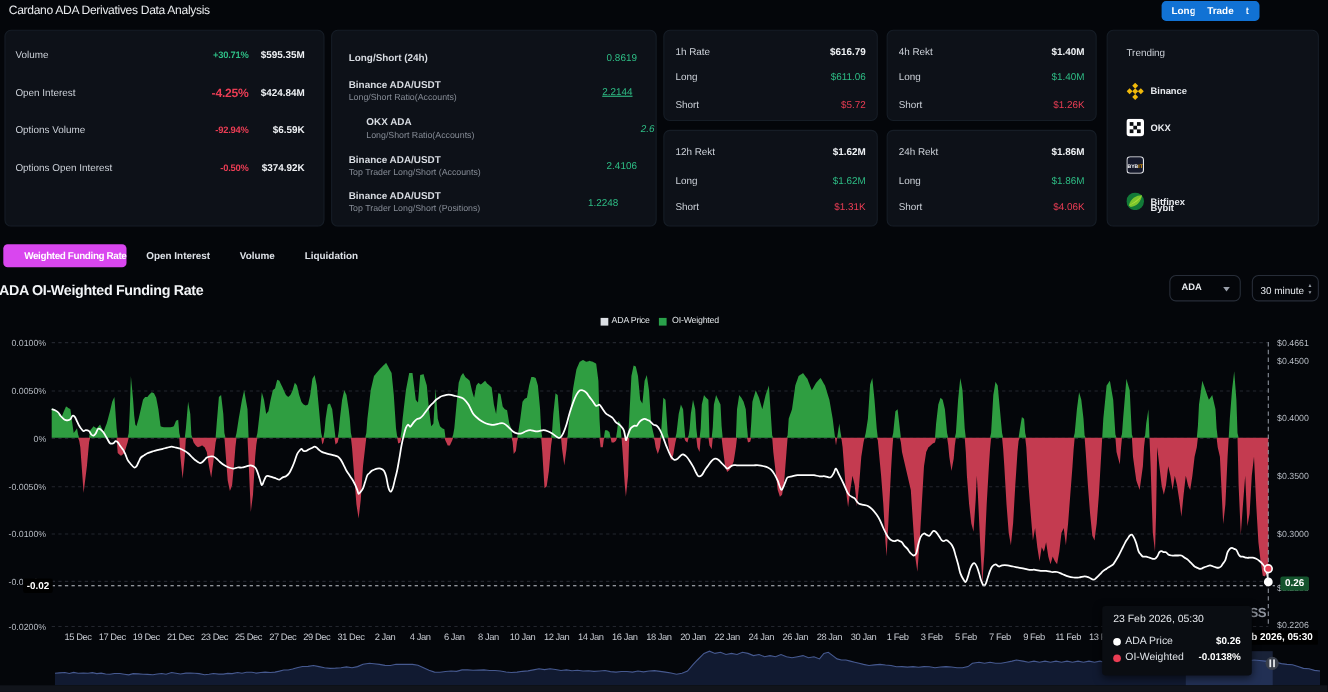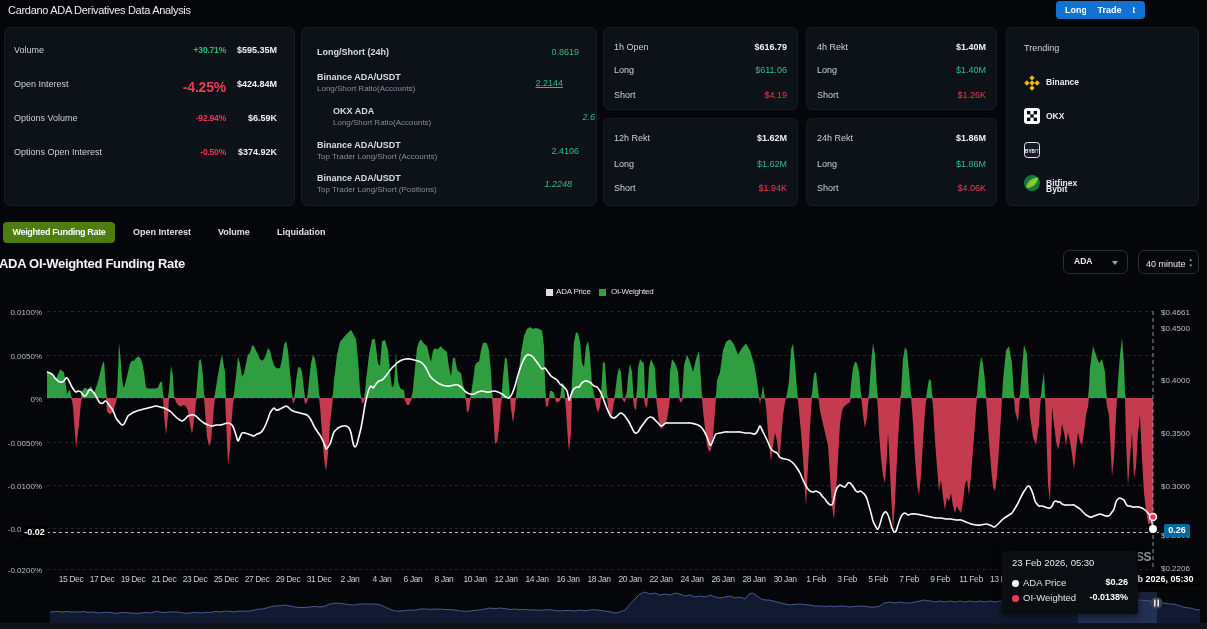--- a/index.html
+++ b/index.html
@@ -28,21 +28,21 @@
 <div class="btn" style="left:1086px;width:47px;">Trade</div>
 
 <div class="card" style="left:4px;top:27px;width:291px;height:179px;"></div>
 <div class="row" style="left:14px;top:45px;width:263px;">
     <span class="l lbl">Volume</span>
     <span class="r val" style="right:51px;"><span class="teal" style="font-weight:bold;font-size:8.5px;letter-spacing:-0.2px;">+30.71%</span></span>
     <span class="r val">$595.35M</span>
   </div>
 <div class="row" style="left:14px;top:79px;width:263px;">
     <span class="l lbl">Open Interest</span>
-    <span class="r val" style="right:51px;"><span class="red" style="font-weight:bold;font-size:14px;letter-spacing:-0.2px;">-4.25%</span></span>
+    <span class="r val" style="right:51px;"><span class="red" style="font-weight:bold;font-size:11px;letter-spacing:-0.2px;">-4.25%</span></span>
     <span class="r val">$424.84M</span>
   </div>
 <div class="row" style="left:14px;top:113px;width:263px;">
     <span class="l lbl">Options Volume</span>
     <span class="r val" style="right:51px;"><span class="red" style="font-weight:bold;font-size:8.5px;letter-spacing:-0.2px;">-92.94%</span></span>
     <span class="r val">$6.59K</span>
   </div>
 <div class="row" style="left:14px;top:147px;width:263px;">
     <span class="l lbl">Options Open Interest</span>
     <span class="r val" style="right:51px;"><span class="red" style="font-weight:bold;font-size:8.5px;letter-spacing:-0.2px;">-0.50%</span></span>
@@ -50,50 +50,50 @@
   </div>
 
 <div class="card" style="left:301px;top:27px;width:296px;height:179px;"></div>
 <div class="row" style="left:317px;top:47px;width:262px;">
     <span class="l" style="font-weight:bold;color:#d8dce2;font-size:9px;">Long/Short (24h)</span>
     <span class="r teal" style="font-size:9px;">0.8619</span>
   </div>
 <div class="abs" style="left:317px;top:72px;width:262px;">
     <div style="font-weight:bold;color:#d8dce2;font-size:9px;">Binance ADA/USDT</div>
     <div class="sub" style="margin-top:2px;">Long/Short Ratio(Accounts)</div>
-    <span class="teal abs" style="font-size:9px;right:16px;top:6px;text-decoration:underline;">2.2144</span>
+    <span class="teal abs" style="font-size:9px;right:4px;top:6px;text-decoration:underline;">2.2144</span>
   </div>
 <div class="abs" style="left:317px;top:106px;width:262px;margin-left:16px;">
     <div style="font-weight:bold;color:#d8dce2;font-size:9px;">OKX ADA</div>
     <div class="sub" style="margin-top:2px;">Long/Short Ratio(Accounts)</div>
     <span class="teal abs" style="font-size:9px;right:0;top:6px;font-style:italic;">2.6</span>
   </div>
 <div class="abs" style="left:317px;top:140px;width:262px;">
     <div style="font-weight:bold;color:#d8dce2;font-size:9px;">Binance ADA/USDT</div>
     <div class="sub" style="margin-top:2px;">Top Trader Long/Short (Accounts)</div>
     <span class="teal abs" style="font-size:9px;right:0;top:6px;">2.4106</span>
   </div>
 <div class="abs" style="left:317px;top:173px;width:262px;">
     <div style="font-weight:bold;color:#d8dce2;font-size:9px;">Binance ADA/USDT</div>
     <div class="sub" style="margin-top:2px;">Top Trader Long/Short (Positions)</div>
-    <span class="teal abs" style="font-size:9px;right:7px;top:6px;font-style:italic;">1.2248</span>
+    <span class="teal abs" style="font-size:9px;right:17px;top:6px;">1.2248</span>
   </div>
 
 <div class="card" style="left:603px;top:27px;width:195px;height:83px;"></div>
 <div class="row" style="left:614px;top:42px;width:173px;">
-    <span class="l lbl">1h Open</span>
+    <span class="l lbl">1h Rate</span>
     <span class="r val">$616.79</span>
   </div>
 <div class="row" style="left:614px;top:65px;width:173px;">
     <span class="l lbl">Long</span>
     <span class="r teal" style="font-size:9px;">$611.06</span>
   </div>
 <div class="row" style="left:614px;top:90px;width:173px;">
     <span class="l lbl">Short</span>
-    <span class="r red" style="font-size:9px;">$4.19</span>
+    <span class="r red" style="font-size:9px;">$5.72</span>
   </div>
 
 <div class="card" style="left:806px;top:27px;width:191px;height:83px;"></div>
 <div class="row" style="left:817px;top:42px;width:169px;">
     <span class="l lbl">4h Rekt</span>
     <span class="r val">$1.40M</span>
   </div>
 <div class="row" style="left:817px;top:65px;width:169px;">
     <span class="l lbl">Long</span>
     <span class="r teal" style="font-size:9px;">$1.40M</span>
@@ -107,21 +107,21 @@
 <div class="row" style="left:614px;top:133px;width:173px;">
     <span class="l lbl">12h Rekt</span>
     <span class="r val">$1.62M</span>
   </div>
 <div class="row" style="left:614px;top:159px;width:173px;">
     <span class="l lbl">Long</span>
     <span class="r teal" style="font-size:9px;">$1.62M</span>
   </div>
 <div class="row" style="left:614px;top:183px;width:173px;">
     <span class="l lbl">Short</span>
-    <span class="r red" style="font-size:9px;">$1.94K</span>
+    <span class="r red" style="font-size:9px;">$1.31K</span>
   </div>
 
 <div class="card" style="left:806px;top:118px;width:191px;height:88px;"></div>
 <div class="row" style="left:817px;top:133px;width:169px;">
     <span class="l lbl">24h Rekt</span>
     <span class="r val">$1.86M</span>
   </div>
 <div class="row" style="left:817px;top:159px;width:169px;">
     <span class="l lbl">Long</span>
     <span class="r teal" style="font-size:9px;">$1.86M</span>
@@ -157,32 +157,32 @@
       <text x="8" y="10.5" font-size="4.6" font-weight="bold" fill="#fff" text-anchor="middle" font-family="Liberation Sans">BYB<tspan fill="#f7a600">IT</tspan></text>
     </svg></div>
 <div class="abs" style="left:1046px;top:144px;color:#e8ebef;font-size:8.5px;font-weight:bold;margin-top:40px;">Bybit</div>
 <div class="abs" style="left:1024px;top:175px;width:16px;height:16px;"><svg width="16" height="16" viewBox="0 0 16 16">
       <circle cx="8" cy="8" r="8" fill="#127a38"></circle>
       <path d="M2.2 11.8 C3.8 5.6 8.6 2.6 14.2 2.6 C13.4 8.2 9.4 12.9 3.9 13.1 C3.2 12.8 2.6 12.4 2.2 11.8z" fill="#7bc62d"></path>
       <path d="M2.2 11.8 C7 10.4 11.6 7.2 14.2 2.6 C10.4 6.8 6.2 9.6 2.2 11.8z" fill="#b3e03c"></path>
     </svg></div>
 <div class="abs" style="left:1046px;top:178px;color:#e8ebef;font-size:8.5px;font-weight:bold;">Bitfinex</div>
 
-<div class="abs" style="left:3px;top:222px;width:112px;height:21px;background:#4d7c0f;border-radius:4px;color:#fff;font-size:9px;font-weight:bold;letter-spacing:-0.35px;text-align:center;line-height:21px;white-space:nowrap;">Weighted Funding Rate</div>
+<div class="abs" style="left:3px;top:222px;width:112px;height:21px;background:#d946ef;border-radius:4px;color:#fff;font-size:9px;font-weight:bold;letter-spacing:-0.35px;text-align:right;line-height:21px;white-space:nowrap;">Weighted Funding Rate</div>
 <div class="abs" style="left:133px;top:222px;height:21px;line-height:21px;color:#dde1e7;font-size:9px;font-weight:bold;">Open Interest</div>
 <div class="abs" style="left:218px;top:222px;height:21px;line-height:21px;color:#dde1e7;font-size:9px;font-weight:bold;">Volume</div>
 <div class="abs" style="left:277px;top:222px;height:21px;line-height:21px;color:#dde1e7;font-size:9px;font-weight:bold;">Liquidation</div>
 
 <div class="abs" style="left:-1px;top:256px;color:#f2f4f7;font-size:13px;font-weight:bold;letter-spacing:-0.3px;">ADA OI-Weighted Funding Rate</div>
 <div class="abs" style="left:1063px;top:250px;width:65px;height:24px;border:1px solid #272d38;border-radius:6px;">
   <span class="abs" style="left:10px;top:5px;color:#e8ebef;font-size:8.5px;font-weight:bold;">ADA</span>
   <span class="abs" style="right:9px;top:10px;width:0;height:0;border-left:3.5px solid transparent;border-right:3.5px solid transparent;border-top:4.5px solid #9aa0aa;"></span>
 </div>
 <div class="abs" style="left:1138px;top:250px;width:61px;height:24px;border:1px solid #272d38;border-radius:6px;">
-  <span class="abs" style="left:7px;top:8px;color:#e8ebef;font-size:9px;">40 minute</span>
+  <span class="abs" style="left:7px;top:8px;color:#e8ebef;font-size:9px;">30 minute</span>
   <span class="abs" style="right:5px;top:6px;color:#9aa0a8;font-size:4.5px;line-height:6px;">▲<br>▼</span>
 </div>
 
 <div class="abs" style="left:546px;top:288.5px;width:7px;height:7px;background:#dcdfe4;"></div>
 <div class="abs" style="left:556px;top:287px;color:#dfe3e6;font-size:8px;letter-spacing:-0.2px;">ADA Price</div>
 <div class="abs" style="left:599px;top:288.5px;width:7px;height:7px;background:#2aa14b;"></div>
 <div class="abs" style="left:611px;top:287px;color:#dfe3e6;font-size:8px;letter-spacing:-0.2px;">OI-Weighted</div>
 
 <svg class="abs" style="left:0;top:280px;" width="1207" height="349" viewBox="0 0 1207 349">
 
@@ -271,21 +271,21 @@
 
   <circle cx="1153" cy="237" r="3.5" fill="#ea3d54" stroke="#fff" stroke-width="1.5"></circle>
   <circle cx="1153" cy="249" r="4" fill="#fff"></circle>
 
   <circle cx="1156.5" cy="323" r="6" fill="#3a404c"></circle>
   <rect x="1154" y="319.5" width="1.6" height="7" fill="#e8eaee"></rect>
   <rect x="1157.4" y="319.5" width="1.6" height="7" fill="#e8eaee"></rect>
 </svg>
 
 <div class="abs" style="left:21px;top:526px;width:27px;height:13px;background:#000;color:#fff;font-size:9px;font-weight:bold;text-align:center;line-height:13px;border-radius:2px;">-0.02</div>
-<div class="abs" style="left:1164px;top:524px;width:26px;height:13px;background:#0369a1;color:#fff;font-size:9px;font-weight:bold;text-align:center;line-height:13px;border-radius:2px;">0.26</div>
+<div class="abs" style="left:1164px;top:524px;width:26px;height:13px;background:#14532d;color:#fff;font-size:9px;font-weight:bold;text-align:center;line-height:13px;border-radius:2px;">0.26</div>
 <div class="abs" style="left:1110px;top:573px;width:88px;height:13px;background:#000;color:#fff;font-size:9px;font-weight:bold;text-align:center;line-height:13px;">23 Feb 2026, 05:30</div>
 
 <div class="abs" style="left:1002px;top:551px;width:136px;height:63px;background:#0a0d12;border-radius:3px;box-shadow:0 2px 8px rgba(0,0,0,0.6);">
   <div class="abs" style="left:10px;top:6px;color:#e6e9ed;font-size:9.5px;">23 Feb 2026, 05:30</div>
   <div class="abs" style="left:10px;top:26px;width:116px;height:14px;">
     <span class="abs" style="left:0;top:3px;width:7px;height:7px;border-radius:50%;background:#fff;"></span>
     <span class="abs" style="left:11px;top:0;color:#dfe3e8;font-size:9.5px;">ADA Price</span>
     <span class="abs" style="right:0;top:0;color:#fff;font-size:9px;font-weight:bold;">$0.26</span>
   </div>
   <div class="abs" style="left:10px;top:41px;width:116px;height:14px;">

